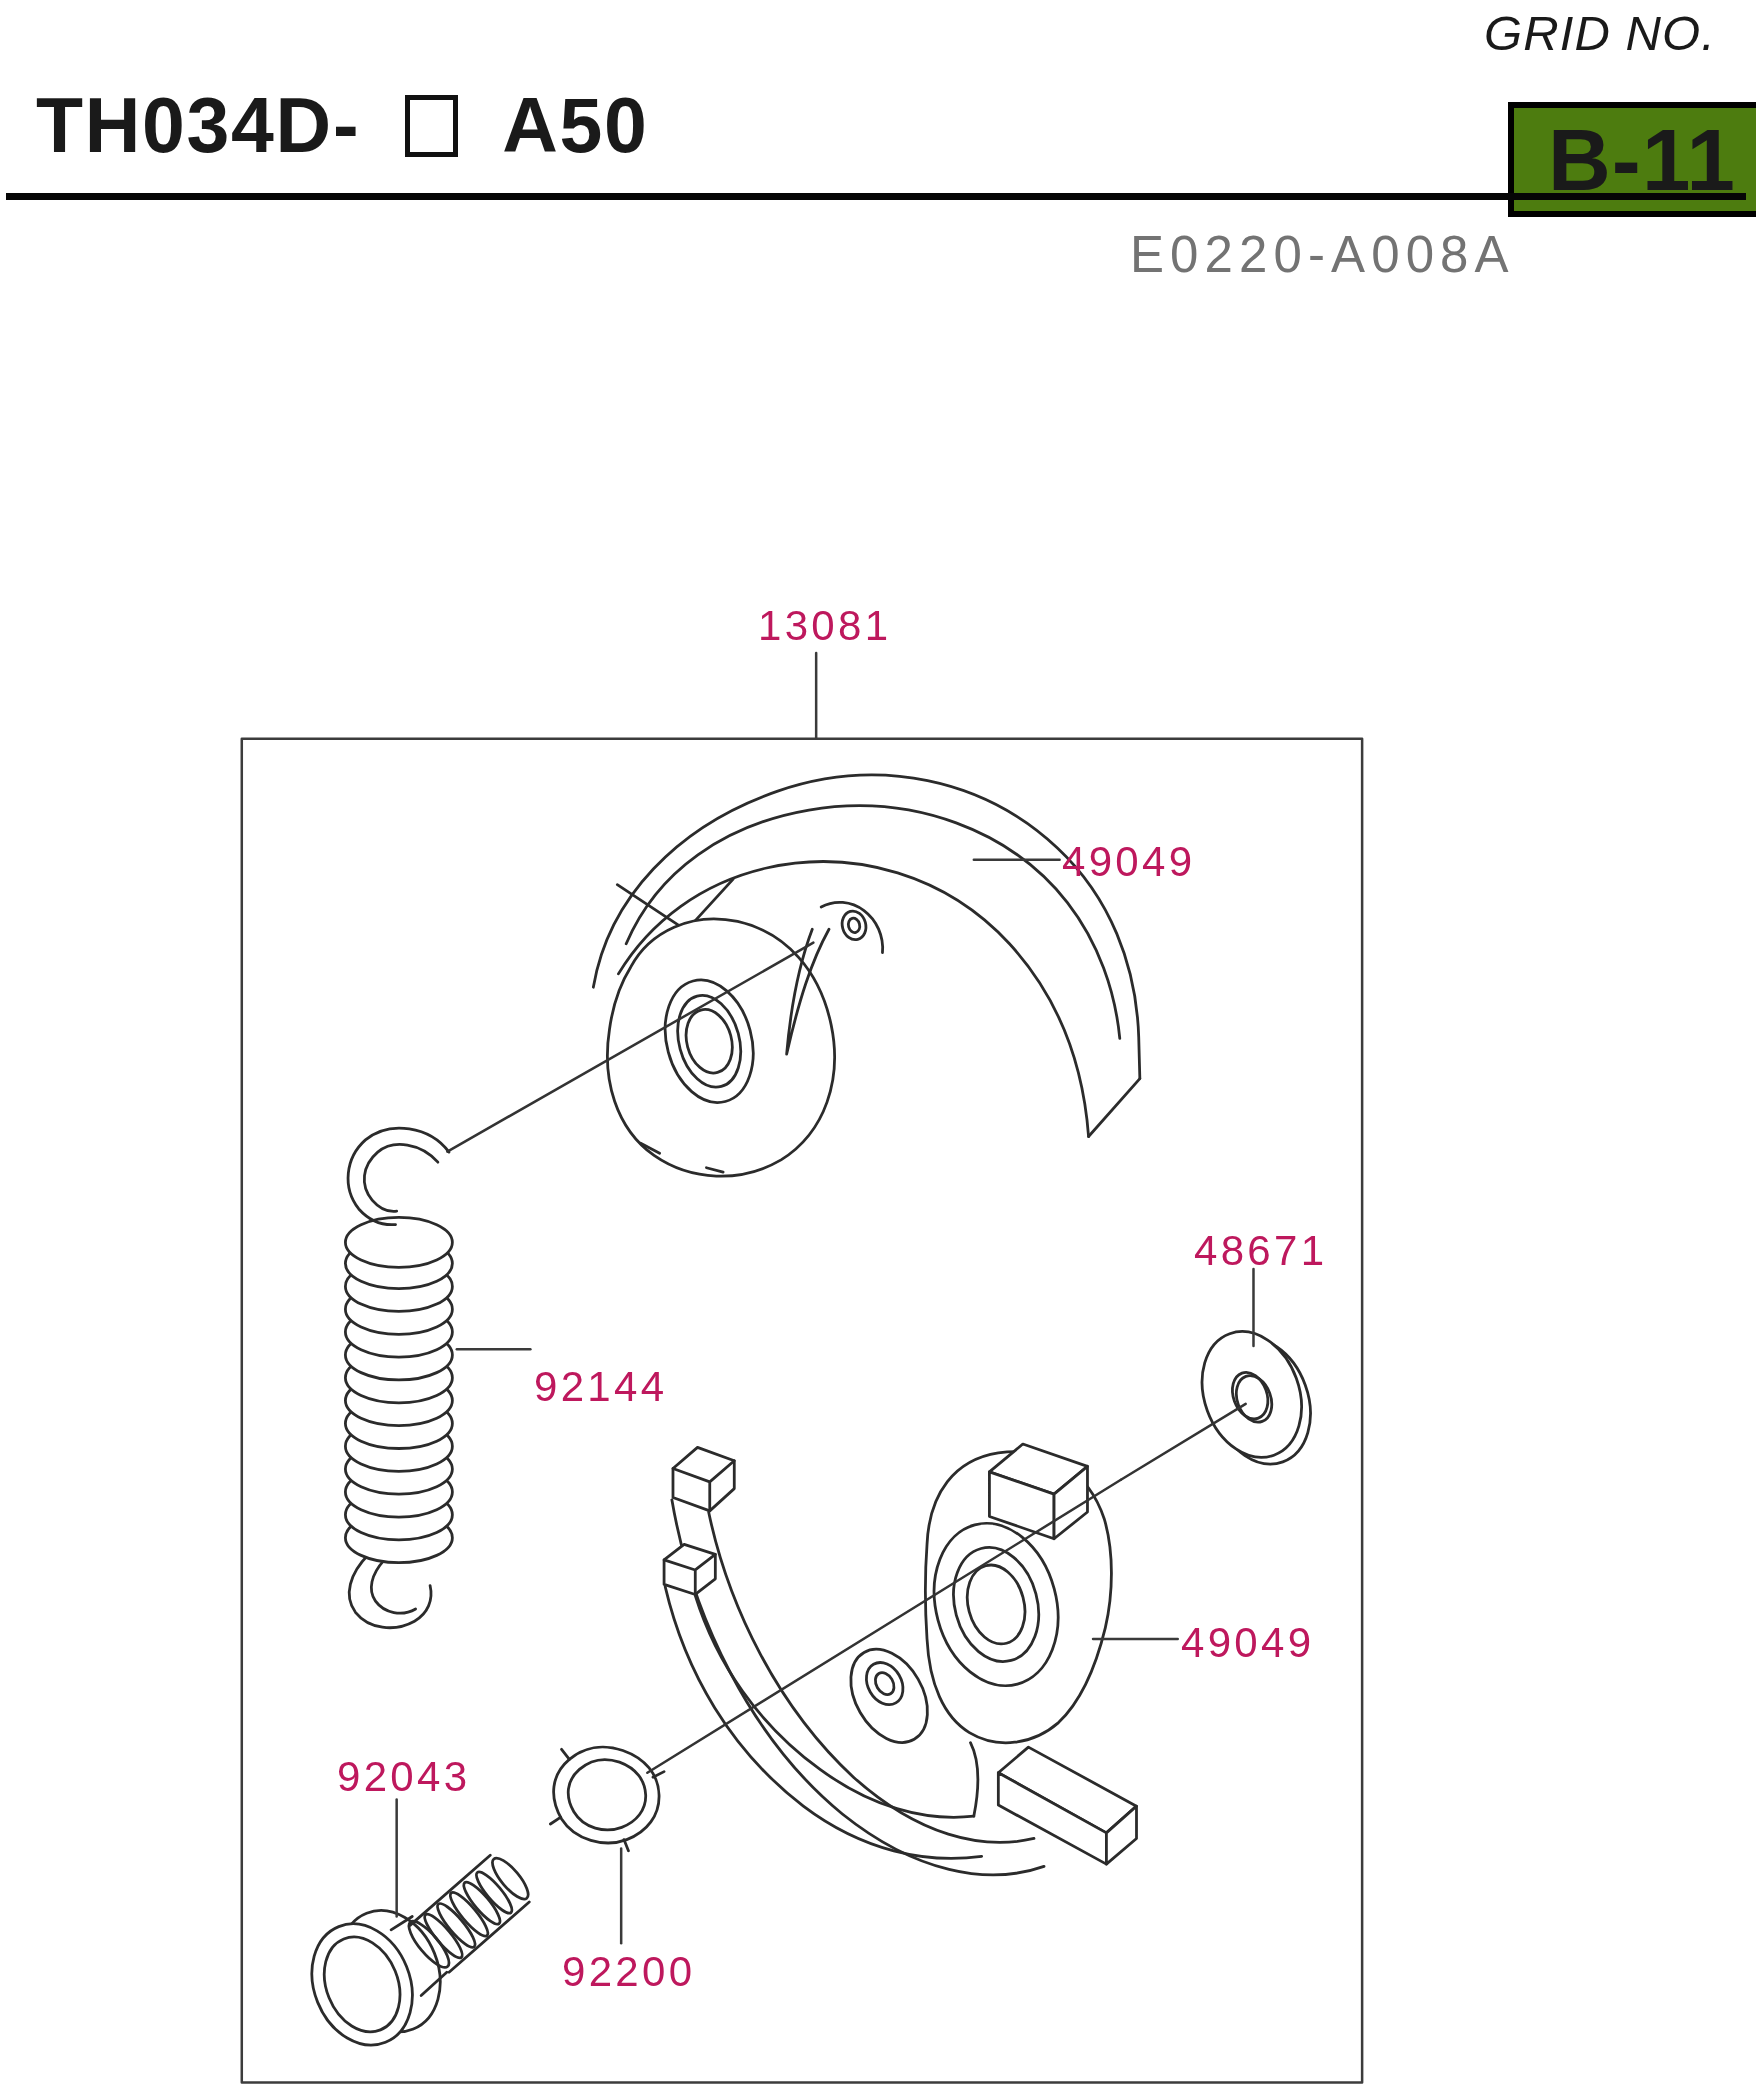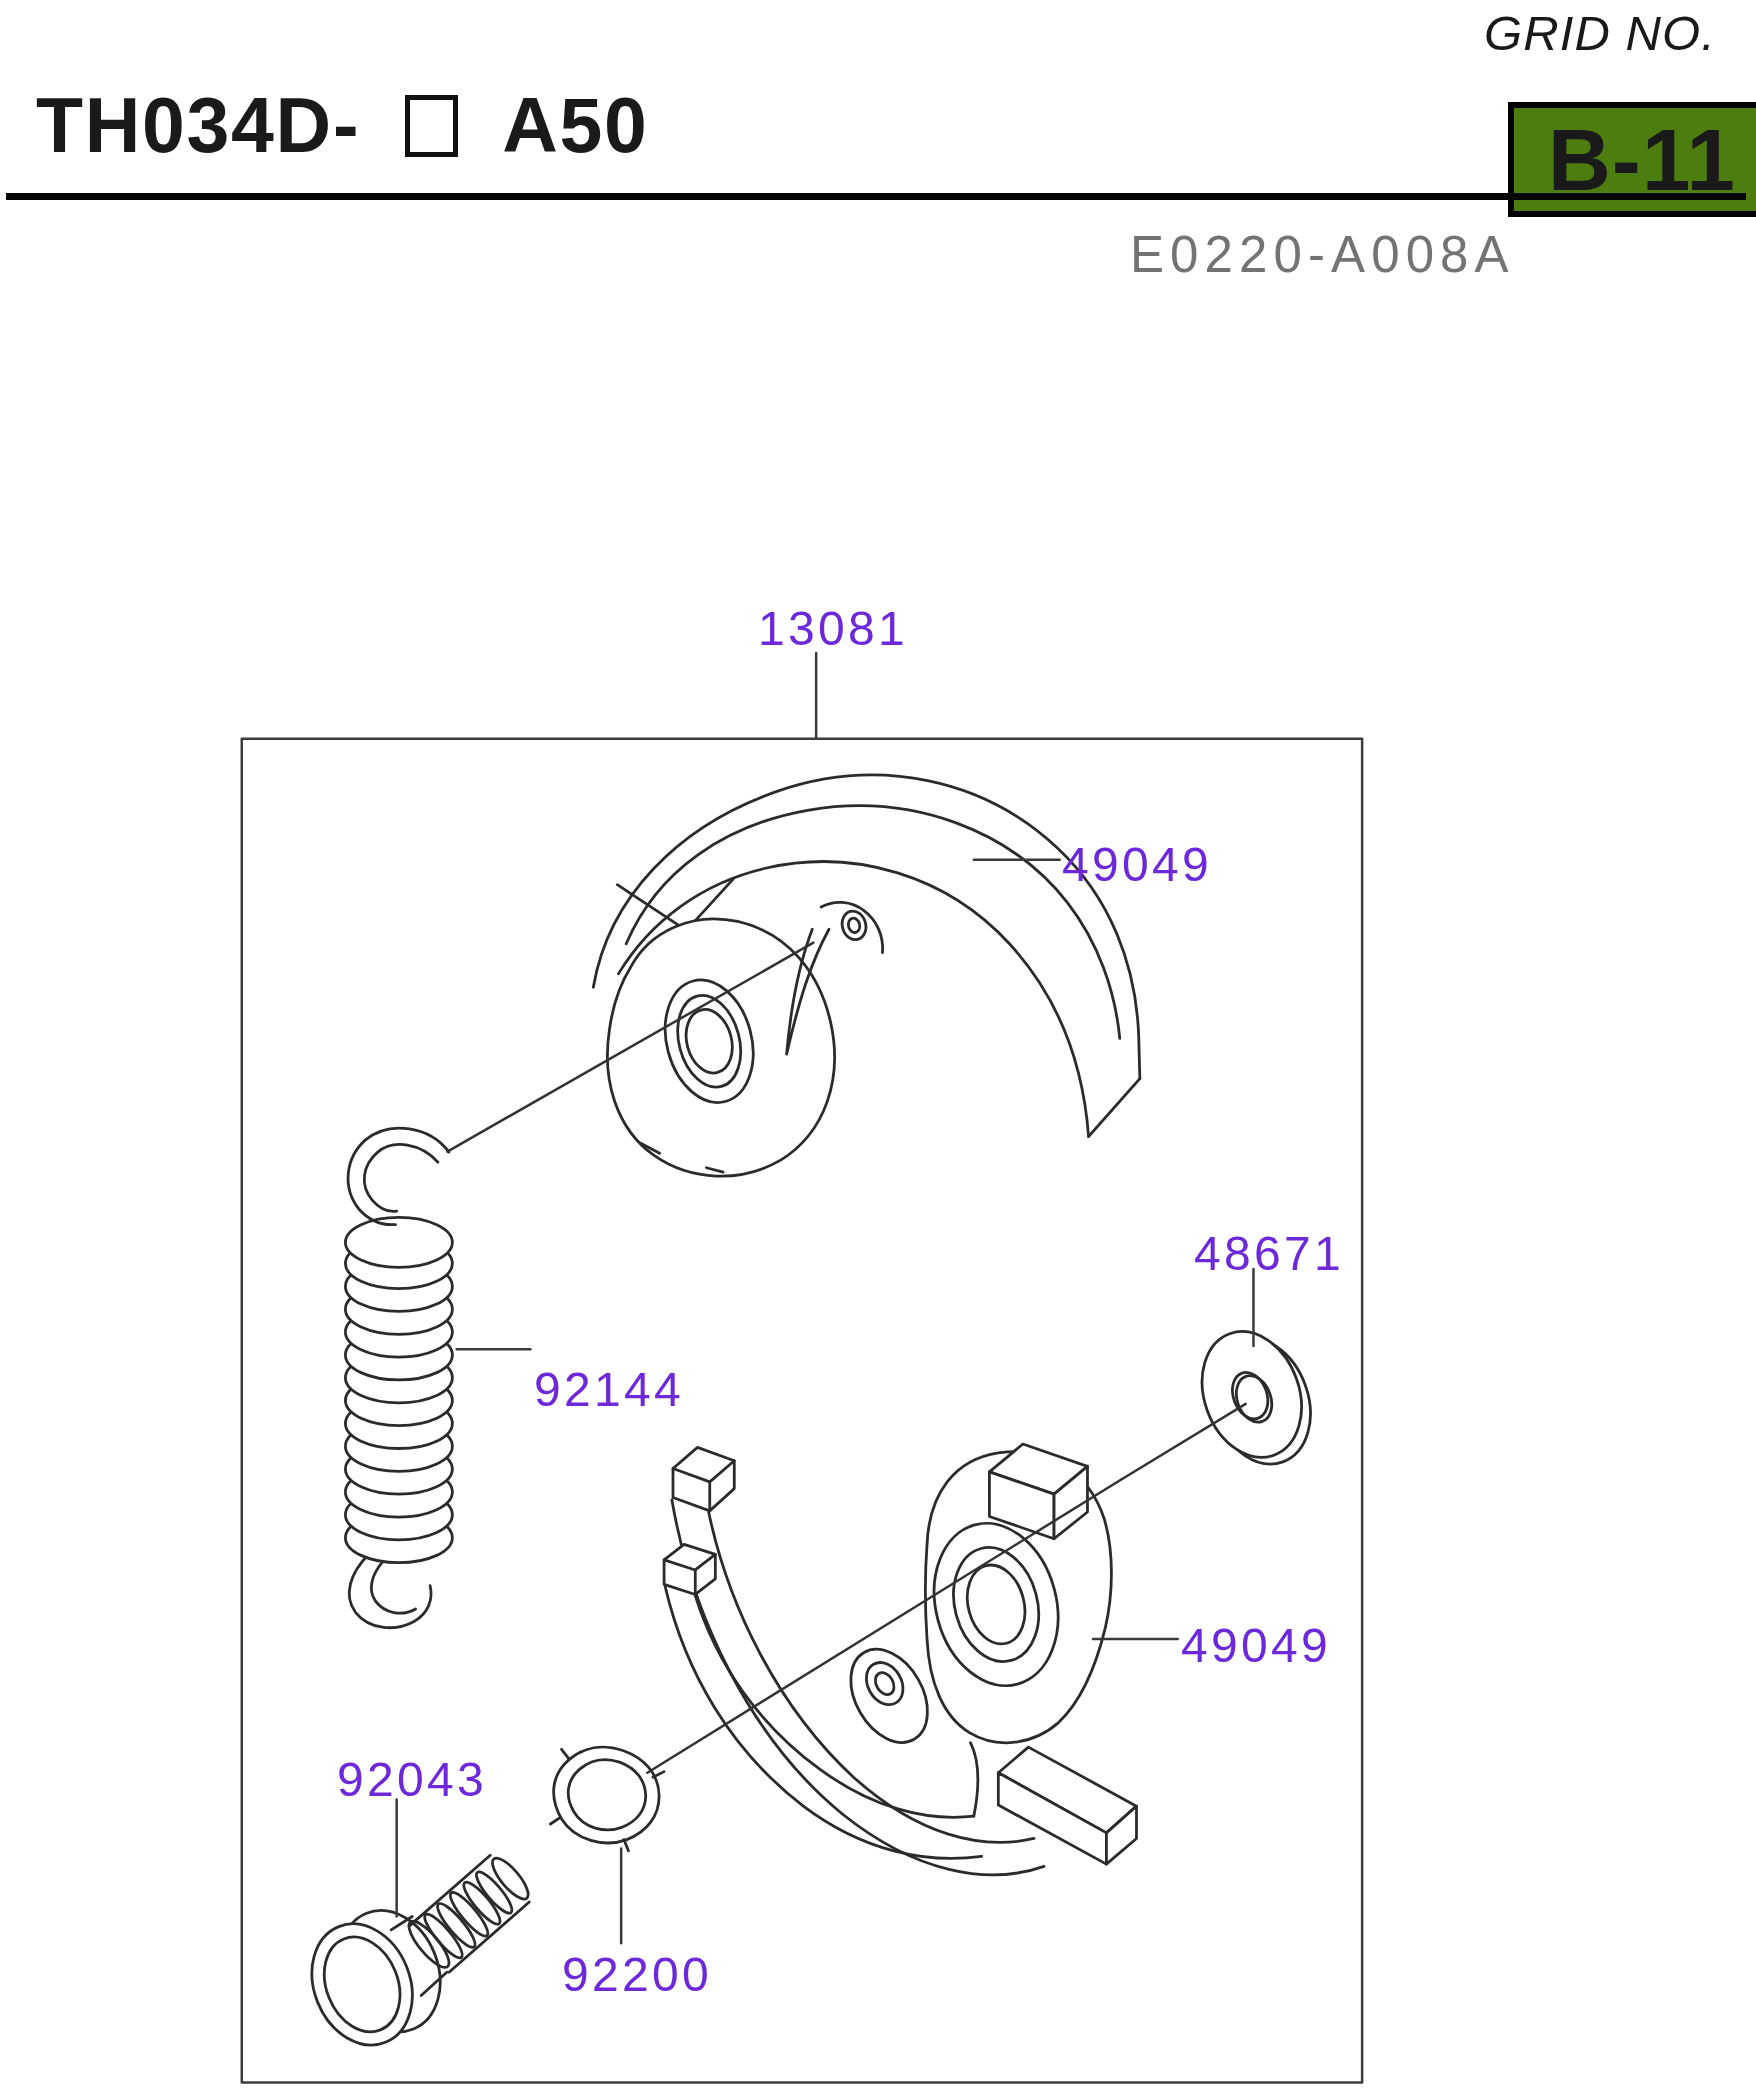--- a/index.html
+++ b/index.html
@@ -10,21 +10,21 @@
   .art{position:absolute;left:0;top:0;width:1756px;height:2097px;}
   .covers{position:absolute;left:16.7px;top:48px;font-size:58px;font-style:italic;letter-spacing:0.6px;}
   .model{position:absolute;left:36px;top:81px;font-size:77px;font-weight:bold;letter-spacing:1.7px;display:flex;align-items:center;gap:26px;}
   .model .ph{display:inline-block;width:43px;height:52px;border:5px solid #111;margin:0 18px 0 19px;}
   .grid-label{position:absolute;left:1484px;top:4.5px;font-size:49px;font-style:italic;letter-spacing:1.1px;}
   .grid-box{position:absolute;left:1508px;top:62px;width:256px;height:103px;border:6.1px solid #000;
             display:flex;align-items:center;justify-content:center;background:#4d7c0f;margin-top:40px;}
   .grid-box .no{font-size:87px;font-weight:bold;letter-spacing:1.1px;}
   .rule{position:absolute;left:5.6px;top:193px;width:1740px;height:6.7px;background:#060606;}
   .figcode{position:absolute;left:1130px;top:225px;font-size:51px;letter-spacing:6.1px;color:#737373;}
-  .pn{position:absolute;font-size:48px;letter-spacing:3.3px;color:#6d28d9;white-space:nowrap;line-height:1.1;}
+  .pn{position:absolute;font-size:42px;letter-spacing:3.3px;color:#be185d;white-space:nowrap;line-height:1.1;}
   .pn-13081 {left:758px;top:603px;}
   .pn-49049a{left:1062px;top:839px;}
   .pn-92144 {left:534px; top:1330px;margin-top:34px;}
   .pn-92022 {left:1194px;top:1228px;}
   .pn-49049b{left:1181px;top:1620px;}
   .pn-92043 {left:337px; top:1754px;}
   .pn-92200 {left:562px;top:1949px;}
 </style>
 </head>
 <body>

